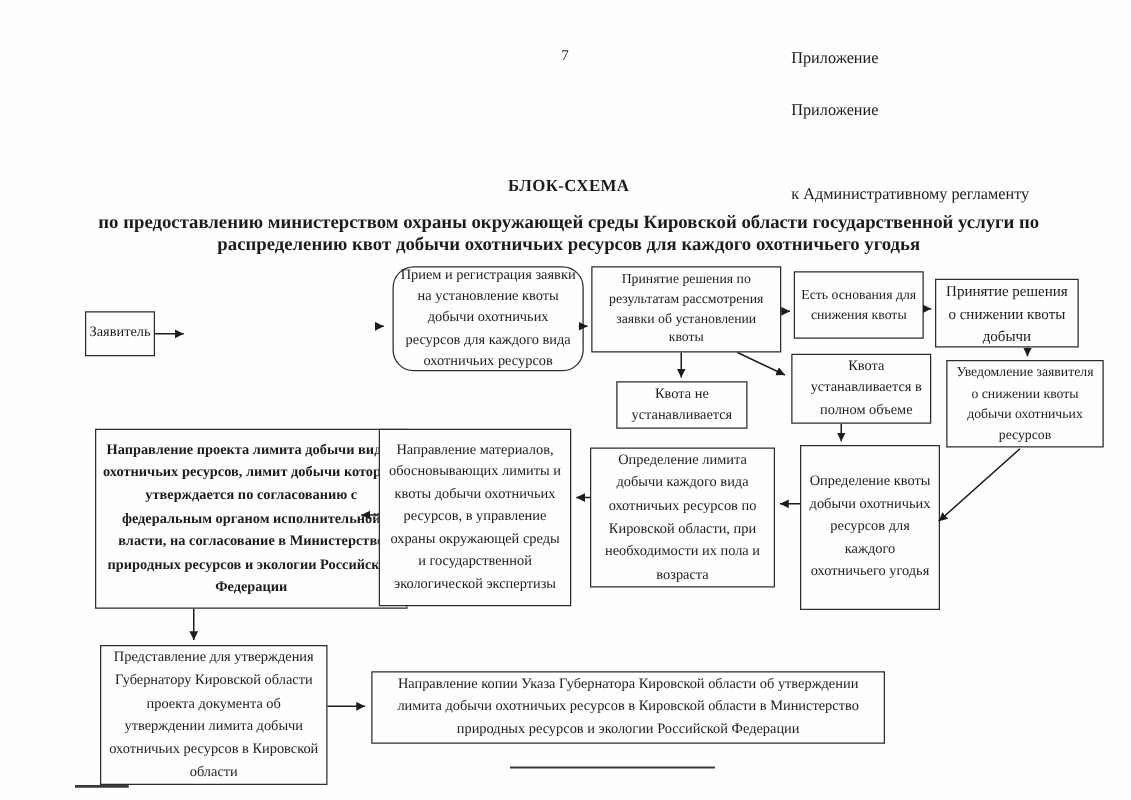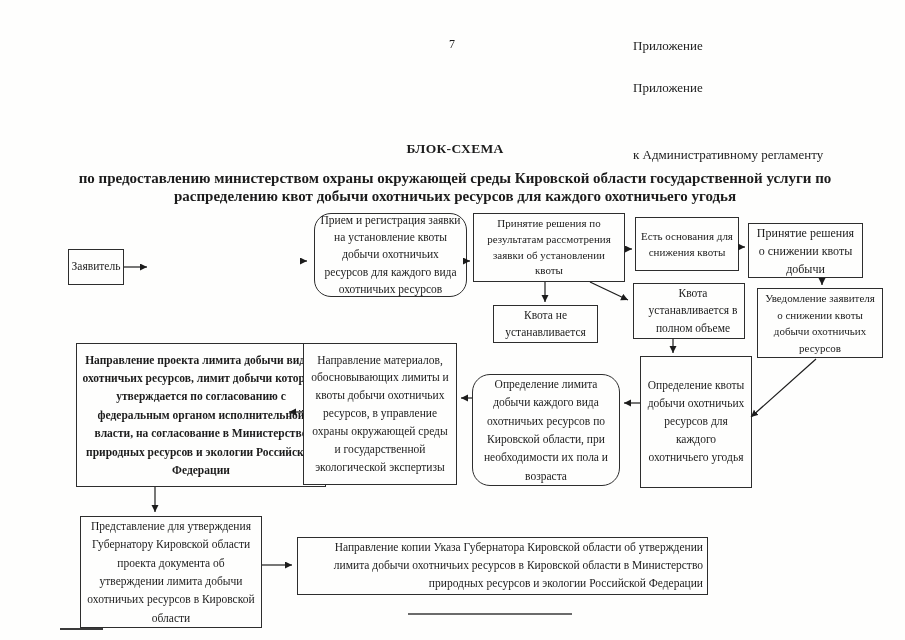--- a/index.html
+++ b/index.html
@@ -27,24 +27,24 @@
   .n-application          { left:151px; top:213px; width:151px; height:112px; }
   .n-reception            { left:314px; top:213px; width:153px; height:84px;border-radius:17px; }
   .n-decision             { left:473px; top:213px; width:152px; height:69px; font-size:11px; line-height:1.45; }
   .n-grounds              { left:635px; top:217px; width:104px; height:54px; font-size:11px; }
   .n-decision-reduction   { left:748px; top:223px; width:115px; height:55px; font-size:12px; }
   .n-quota-not-set        { left:493px; top:305px; width:105px; height:38px; }
   .n-quota-full           { left:633px; top:283px; width:112px; height:56px;padding-left:12px; }
   .n-notification         { left:757px; top:288px; width:126px; height:70px; font-size:11px; }
   .n-limit-project        { left:76px;  top:343px; width:250px; height:144px; line-height:1.6;font-weight:bold; }
   .n-materials            { left:303px; top:343px; width:154px; height:142px; line-height:1.55; }
-  .n-limit-determination  { left:472px; top:374px; width:148px; height:112px; line-height:1.6;border-radius:18px; }
+  .n-limit-determination  { left:472px; top:358px; width:148px; height:112px; line-height:1.6; }
   .n-quota-determination  { left:640px; top:356px; width:112px; height:132px; line-height:1.55; }
   .n-governor-submission  { left:80px;  top:516px; width:182px; height:112px; line-height:1.6; }
-  .n-decree-copy          { left:297px; top:537px; width:411px; height:58px; line-height:1.55;text-align:right; }
+  .n-decree-copy          { left:297px; top:537px; width:411px; height:58px; line-height:1.55; }
   svg.arrows { position:absolute; left:0; top:0; pointer-events:none; }
 </style>
 </head>
 <body>
 
 <div class="page">
 
   <div class="pagenum">7</div>
   <div class="annot annot1">Приложение</div>
   <div class="annot annot2">Приложение</div>

